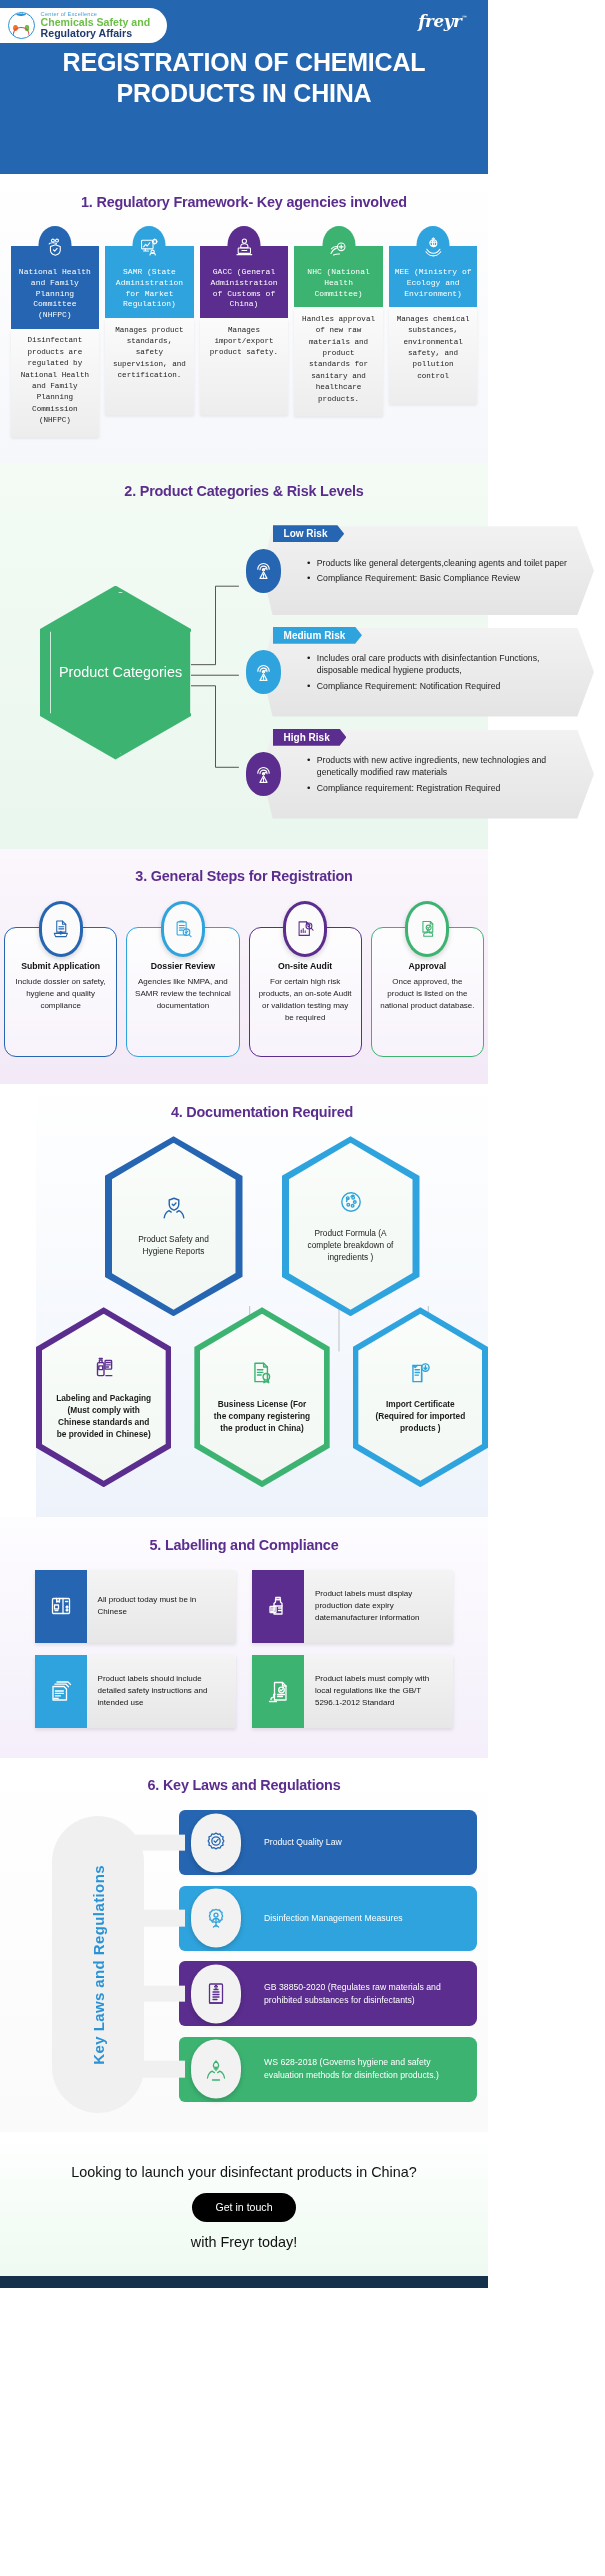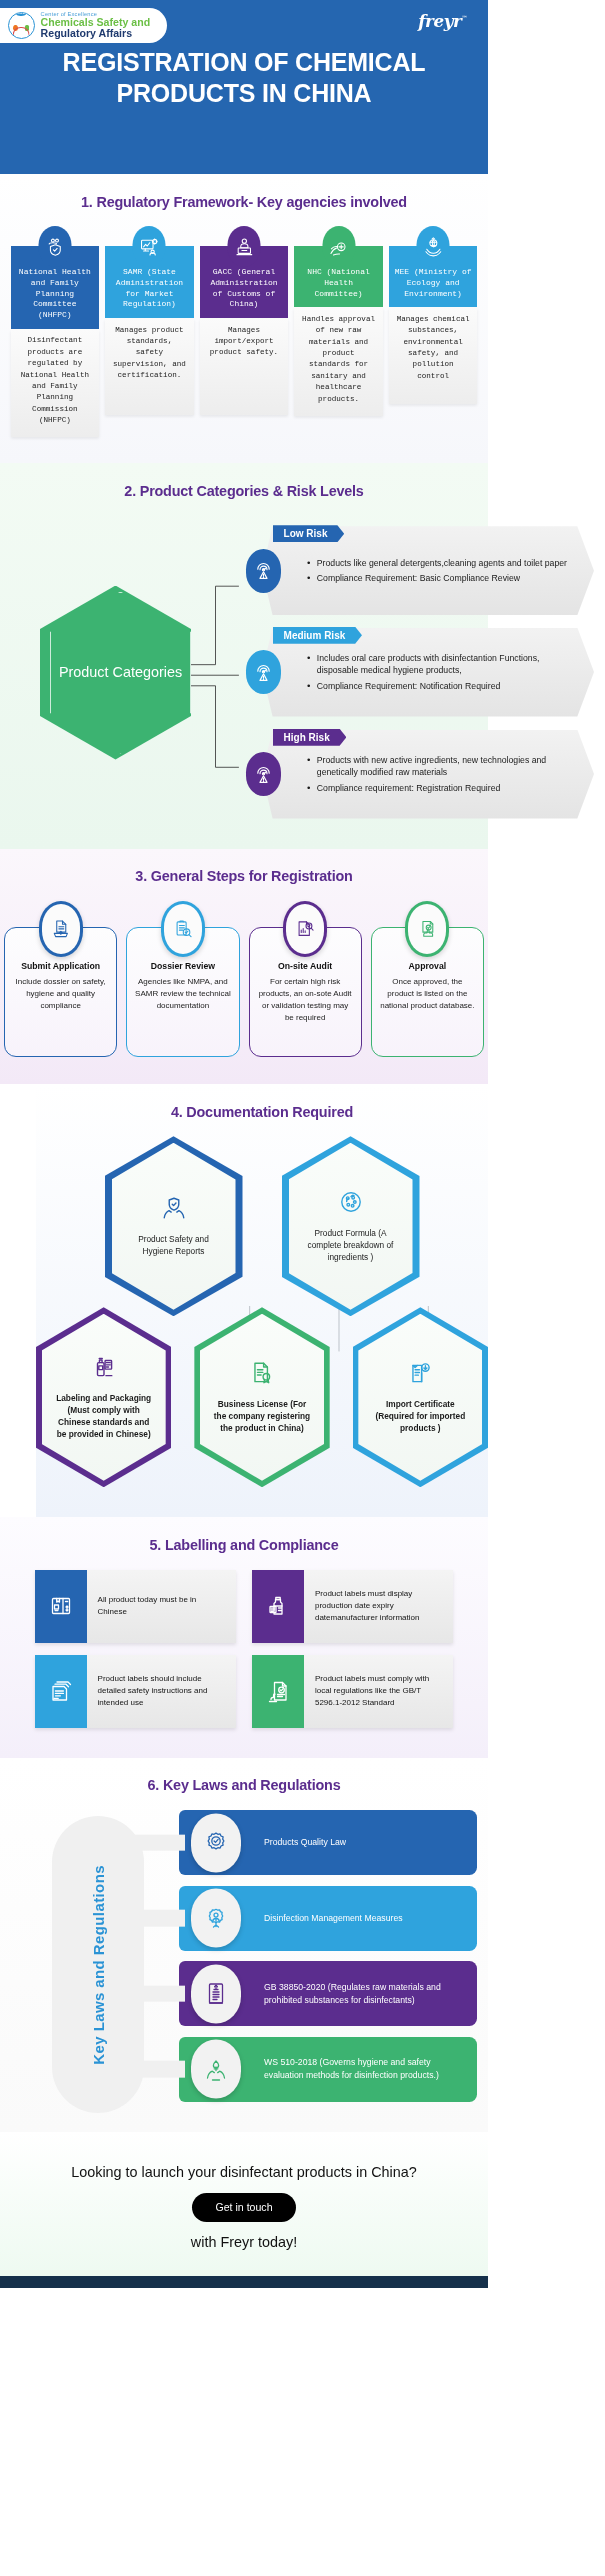--- a/index.html
+++ b/index.html
@@ -660,21 +660,21 @@
       <div class="law-list" id="lawList">
           <div class="law-row" style="background: rgb(37, 101, 177);">
             <div class="law-stub"></div>
             <div class="law-bubble">
               <svg viewBox="0 0 24 24" fill="none" stroke="#2565b1" stroke-width="1.3" stroke-linecap="round" stroke-linejoin="round">
                 <path d="M12 2.6l1.9 1.2 2.2-.4.9 2.1 2.1.9-.4 2.2 1.2 1.9-1.2 1.9.4 2.2-2.1.9-.9 2.1-2.2-.4L12 18.4l-1.9-1.2-2.2.4-.9-2.1-2.1-.9.4-2.2L4.1 10.5 5.3 8.6 4.9 6.4l2.1-.9.9-2.1 2.2.4z"></path>
                 <circle cx="12" cy="10.5" r="4.2"></circle>
                 <path d="M10.1 10.5l1.4 1.4 2.6-3"></path>
               </svg>
             </div>
-            <div class="law-text">Products Quality Law</div>
+            <div class="law-text">Product Quality Law</div>
           </div>
           <div class="law-row" style="background: rgb(47, 163, 221);">
             <div class="law-stub"></div>
             <div class="law-bubble">
               <svg viewBox="0 0 24 24" fill="none" stroke="#2fa3dd" stroke-width="1.3" stroke-linecap="round" stroke-linejoin="round">
                 <path d="M12 2.8l1.7.9 1.9-.3.8 1.7 1.7.8-.3 1.9.9 1.7-.9 1.7.3 1.9-1.7.8-.8 1.7-1.9-.3-1.7.9-1.7-.9-1.9.3-.8-1.7-1.7-.8.3-1.9-.9-1.7.9-1.7-.3-1.9 1.7-.8.8-1.7 1.9.3z"></path>
                 <circle cx="12" cy="8.6" r="2"></circle>
                 <path d="M8.8 15c0-1.9 1.4-3 3.2-3s3.2 1.1 3.2 3"></path>
                 <path d="M12 12v8M9.5 20.5l2.5-2 2.5 2"></path>
               </svg>
@@ -698,21 +698,21 @@
             <div class="law-stub"></div>
             <div class="law-bubble">
               <svg viewBox="0 0 24 24" fill="none" stroke="#3cb371" stroke-width="1.3" stroke-linecap="round" stroke-linejoin="round">
                 <path d="M12 3.5c1.6 1.6 2.6 3 2.6 4.2a2.6 2.6 0 11-5.2 0c0-1.2 1-2.6 2.6-4.2z"></path>
                 <path d="M12 9.5v3.6M10.2 11.3h3.6"></path>
                 <path d="M3.5 20.5c.6-3.6 2.4-5.8 4.8-6.8l2 1.4"></path>
                 <path d="M20.5 20.5c-.6-3.6-2.4-5.8-4.8-6.8l-2 1.4"></path>
                 <path d="M8.5 22.5h7"></path>
               </svg>
             </div>
-            <div class="law-text">WS 510-2018 (Governs hygiene and safety evaluation methods for disinfection products.)</div>
+            <div class="law-text">WS 628-2018 (Governs hygiene and safety evaluation methods for disinfection products.)</div>
           </div>
         </div>
     </div>
   </div>
 
   <div class="cta">
     <div class="cta-q">Looking to launch your disinfectant products in China?</div>
     <button class="cta-btn">Get in touch</button>
     <div class="cta-end">with Freyr today!</div>
   </div>

